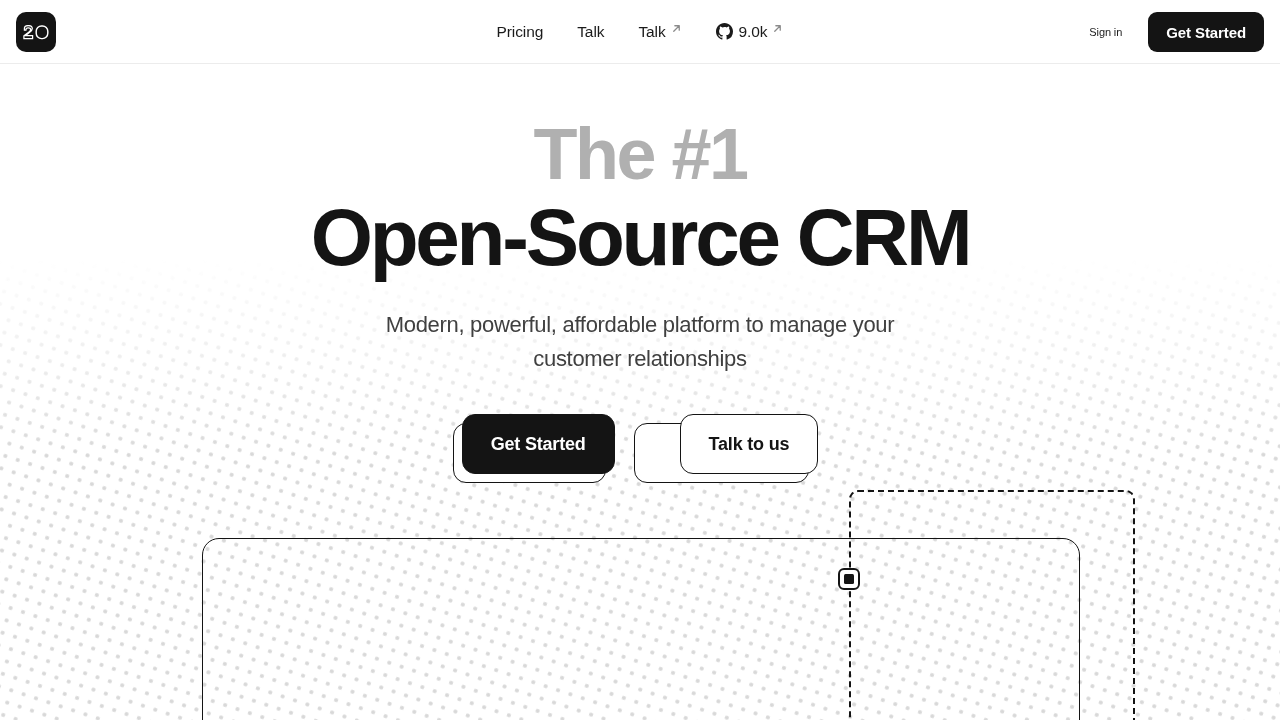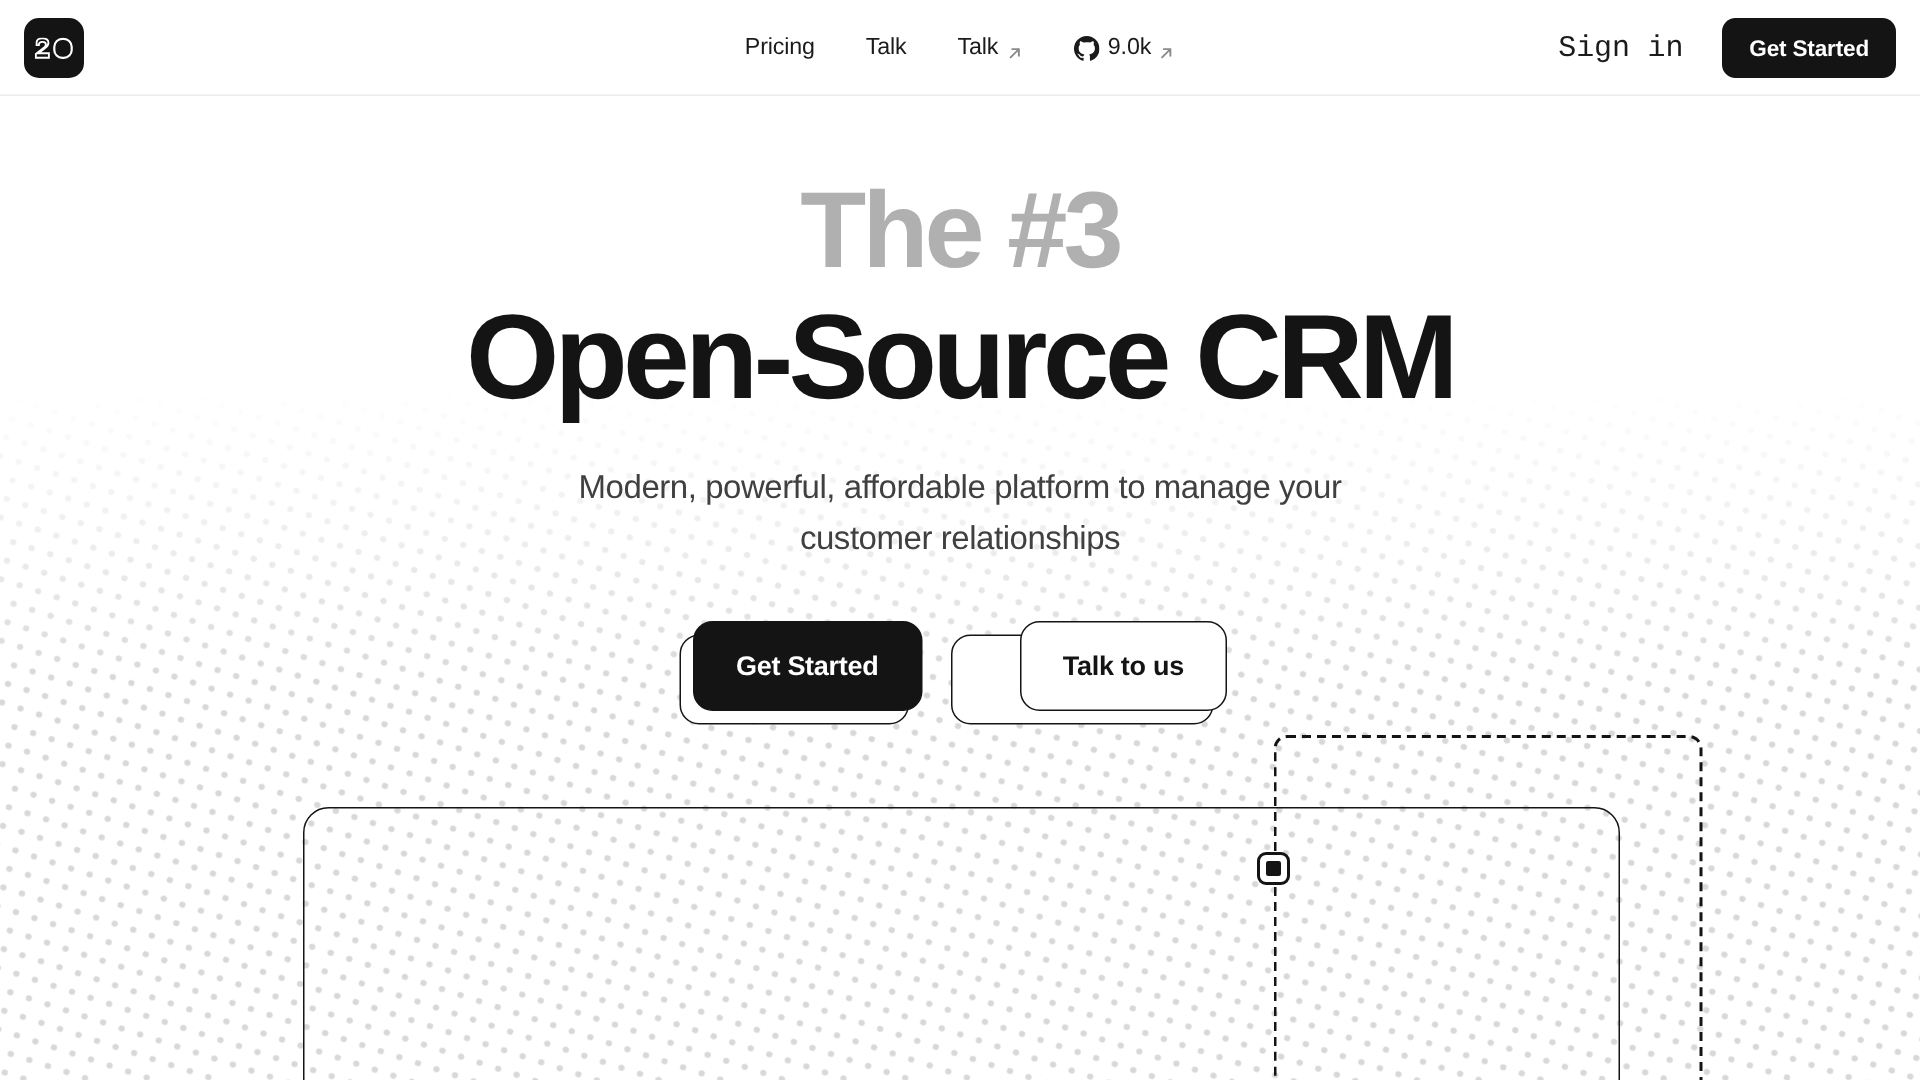--- a/index.html
+++ b/index.html
@@ -66,21 +66,21 @@
     display: flex;
     align-items: center;
     justify-content: center;
     gap: 34px;
     pointer-events: none;
   }
   .nav-center > * { pointer-events: auto; }
 
   .nav-link {
     display: inline-flex;
-    align-items: flex-end;
+    align-items: flex-start;
     gap: 5px;
     font-size: 15.5px;
     font-weight: 500;
     color: #1b1b1b;
     letter-spacing: -0.1px;
     text-decoration: none;
     white-space: nowrap;
     cursor: pointer;
   }
   .ext-arrow {
@@ -105,30 +105,29 @@
     position: absolute;
     right: 16px;
     top: 0;
     height: 64px;
     display: flex;
     align-items: center;
     gap: 0px;
   }
 
   .signin {
-    font-size: 20px;
+    font-size: 11px;
     font-weight: 500;
     color: #1b1b1b;
     letter-spacing: -0.1px;
     text-decoration: none;
     padding: 8px 14px;
     margin-right: 12px;
     cursor: pointer;
     white-space: nowrap;
-    font-family: Liberation Mono, monospace;
   }
 
   .btn-dark-sm {
     background: #141414;
     color: #ffffff;
     font-size: 15px;
     font-weight: 600;
     letter-spacing: -0.1px;
     border: none;
     border-radius: 9px;
@@ -360,21 +359,21 @@
   <div class="header-right">
     <a class="signin" href="#">Sign in</a>
     <button class="btn-dark-sm" type="button">Get Started</button>
   </div>
 
 </header>
 
 <main class="hero">
 
   <h1 class="hero-title">
-    <span class="line-1">The #3</span>
+    <span class="line-1">The #1</span>
     <span class="line-2">Open-Source CRM</span>
   </h1>
 
   <p class="hero-sub">Modern, powerful, affordable platform to manage your customer relationships</p>
 
   <div class="cta-row">
 
     <div class="stack-btn primary">
       <span class="ghost"></span>
       <span class="face">Get Started</span>

